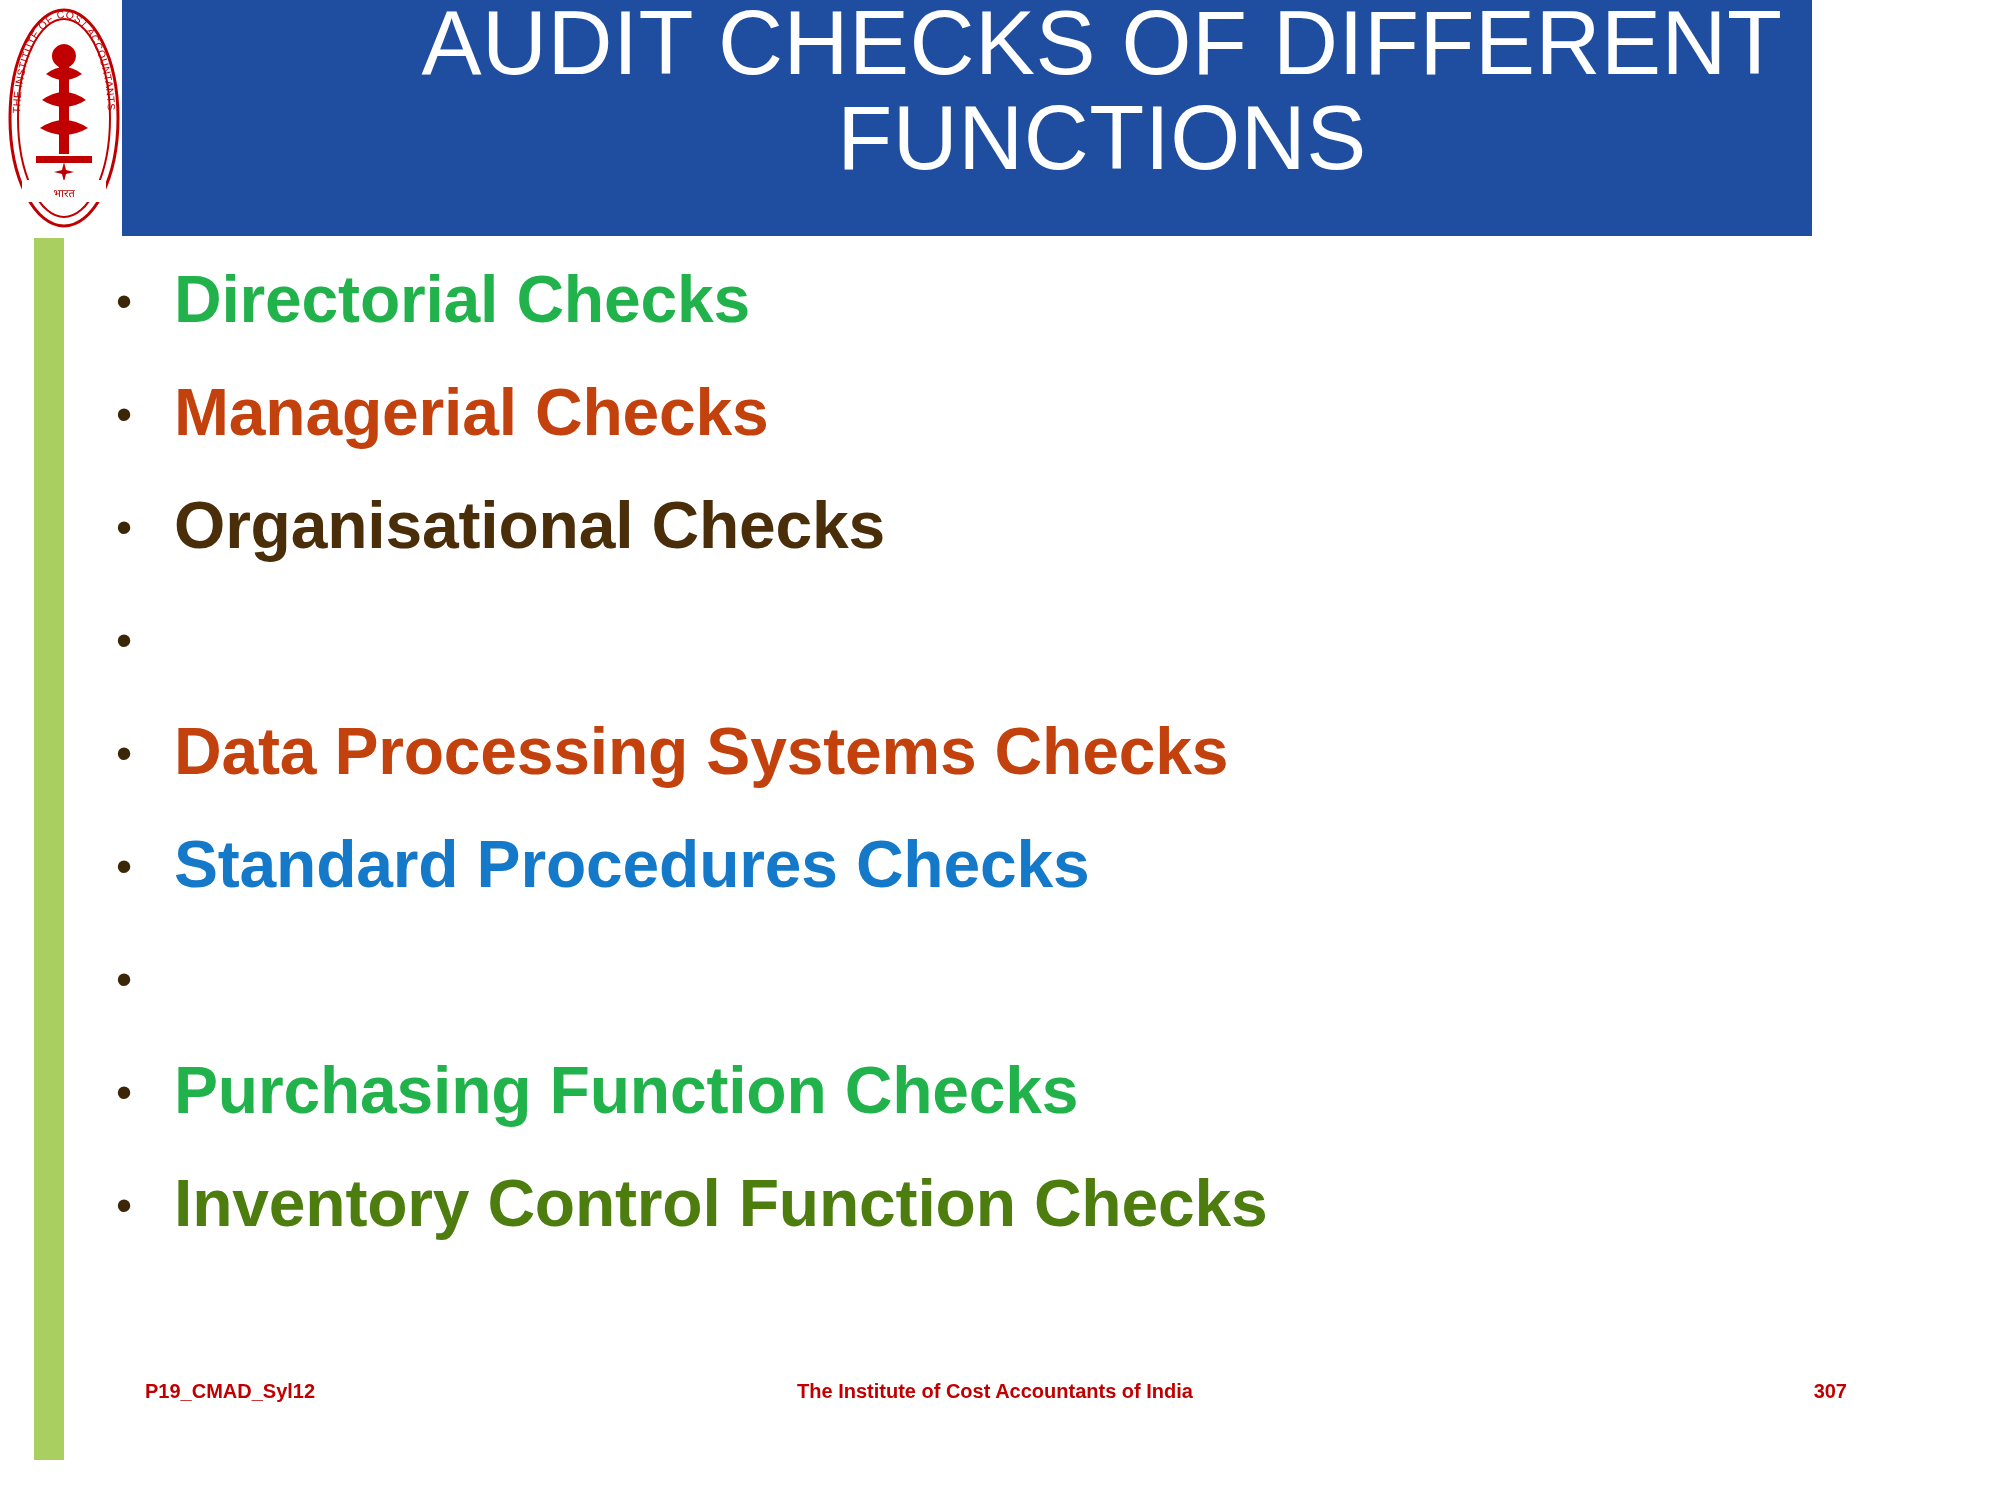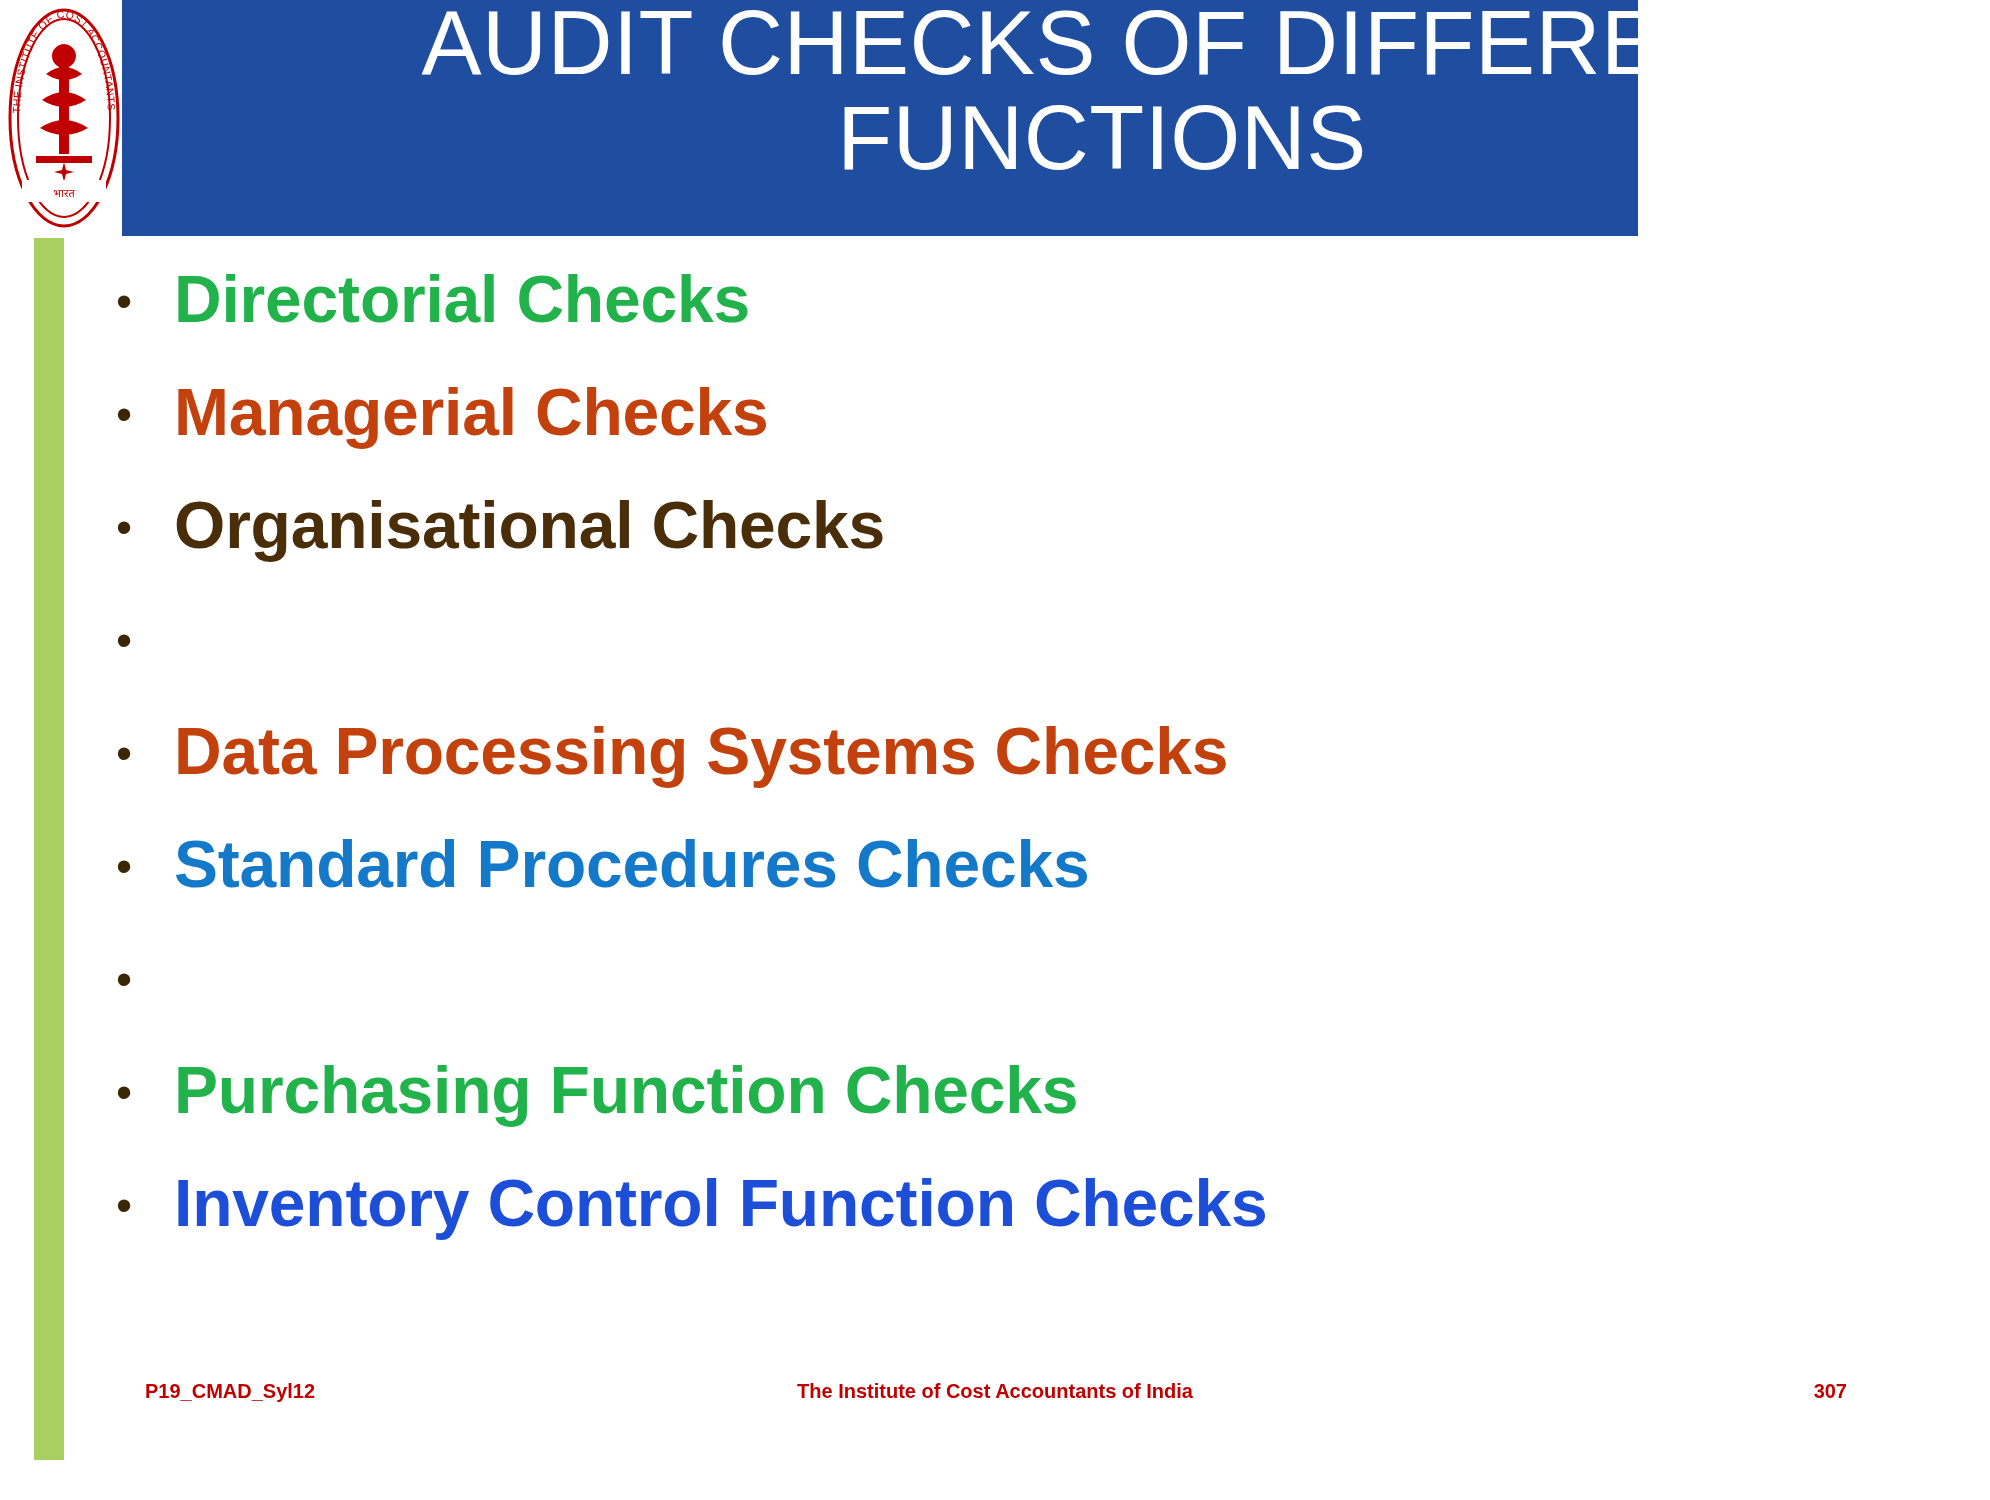--- a/index.html
+++ b/index.html
@@ -23,21 +23,21 @@
     height: 1500px;
     background: #ffffff;
     overflow: hidden;
   }
 
   
   #header-band {
     position: absolute;
     left: 122px;
     top: 0;
-    width: 1516px;
+    width: 1690px;
     height: 236px;
     background: #1F4EA1;
   }
   #header-title {
     position: absolute;
     left: 140px;
     top: -4px;
     width: 1680px;
     text-align: center;
     color: #ffffff;
@@ -194,21 +194,21 @@
       <div class="bullet-dot">•</div>
     </div>
 
     <div class="bullet-row">
       <div class="bullet-dot">•</div>
       <div class="bullet-text" style="color:#22B24C">Purchasing Function Checks</div>
     </div>
 
     <div class="bullet-row">
       <div class="bullet-dot">•</div>
-      <div class="bullet-text" style="color:#1d4ed8">Inventory Control Function Checks</div>
+      <div class="bullet-text" style="color:#4d7c0f">Inventory Control Function Checks</div>
     </div>
 
   </div>
 
   <div id="footer">
     <div id="footer-left">P19_CMAD_Syl12</div>
     <div id="footer-center">The Institute of Cost Accountants of India</div>
     <div id="footer-right">307</div>
   </div>
 

